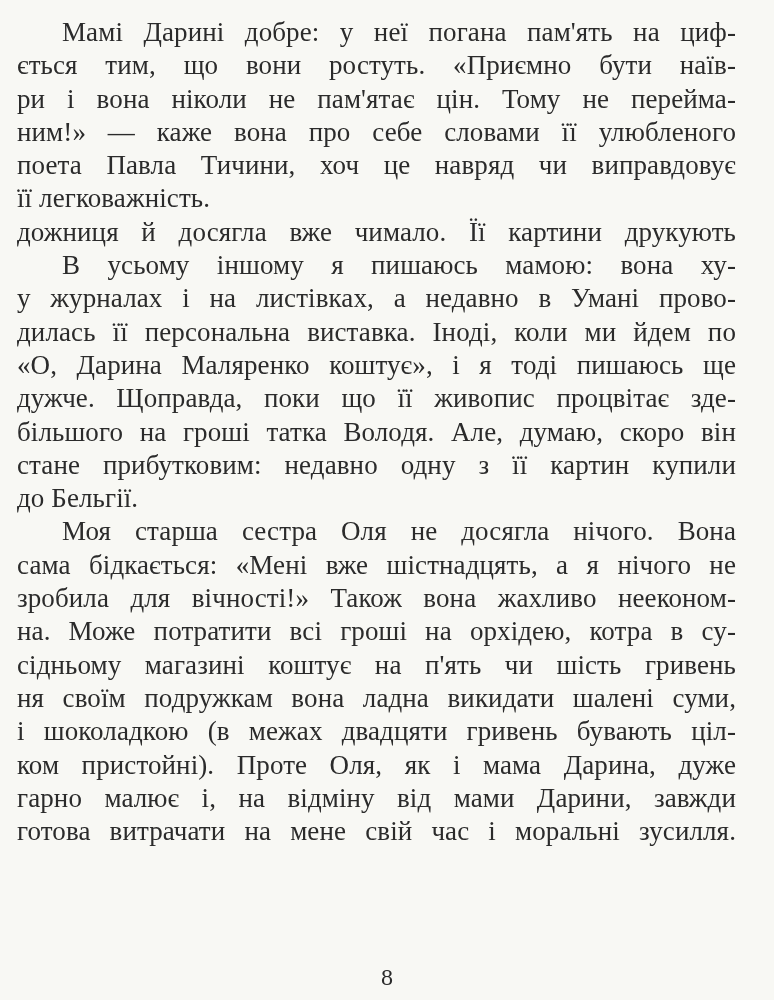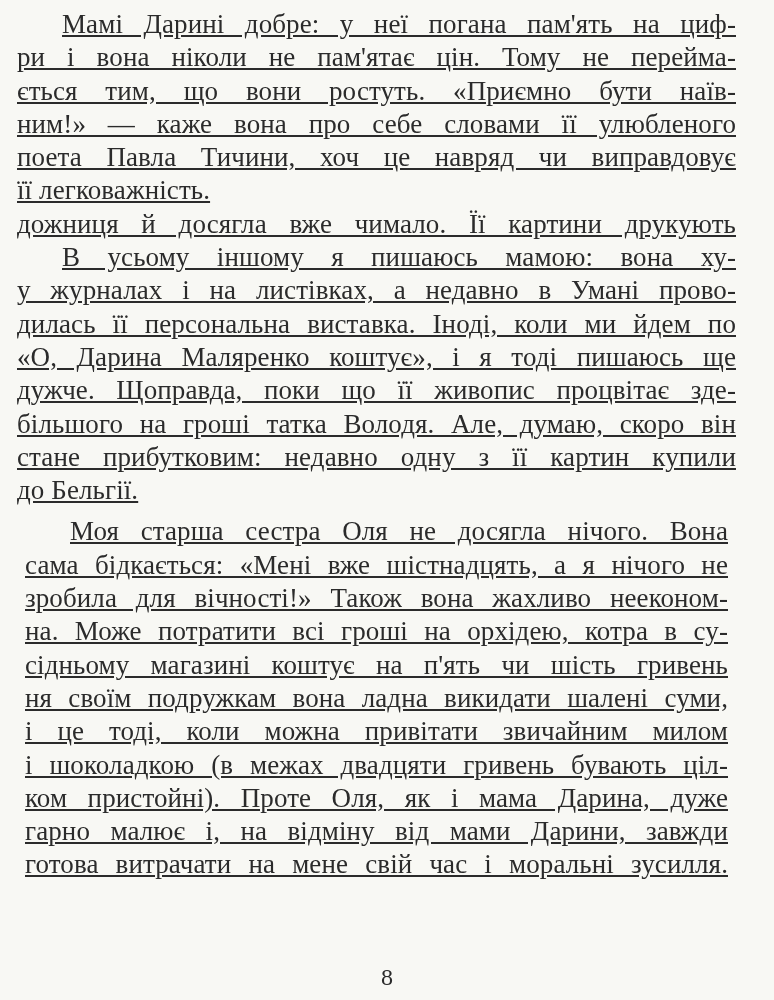--- a/index.html
+++ b/index.html
@@ -6,23 +6,22 @@
   body {
     width: 774px; height: 1000px;
     background: #f8f8f4;
     overflow: hidden;
     position: relative;
     font-family: "Liberation Serif", "DejaVu Serif", serif;
     color: #2b2b2b;
   }
   .page-text {
     position: absolute;
-    left: 17px; top: 8px;
+    left: 17px; top: 16px;
     width: 719px;
-    text-decoration: underline;
   }
   .line {
     display: block;
     height: 33.3px;
     line-height: 33.3px;
     font-size: 27px;
     white-space: nowrap;
     text-align: justify;
     text-align-last: justify;
     letter-spacing: 0.1px;
@@ -37,45 +36,44 @@
     font-size: 24px;
     line-height: 30px;
   }
 </style>
 </head>
 <body>
 
 <div class="page-text">
   <p style="margin:0">
     <span class="line indent">Мамі Дарині добре: у неї погана пам'ять на циф-</span>
+    <span class="line">ється тим, що вони ростуть. «Приємно бути наїв-</span>
     <span class="line">ри і вона ніколи не пам'ятає цін. Тому не перейма-</span>
-    <span class="line">ється тим, що вони ростуть. «Приємно бути наїв-</span>
     <span class="line">ним!» — каже вона про себе словами її улюбленого</span>
     <span class="line">поета Павла Тичини, хоч це навряд чи виправдовує</span>
     <span class="line last">її легковажність.</span>
   </p>
   <p style="margin:0">
     <span class="line">дожниця й досягла вже чимало. Її картини друкують</span>
     <span class="line indent">В усьому іншому я пишаюсь мамою: вона ху-</span>
     <span class="line">у журналах і на листівках, а недавно в Умані прово-</span>
     <span class="line">дилась її персональна виставка. Іноді, коли ми йдем по</span>
     <span class="line">«О, Дарина Маляренко коштує», і я тоді пишаюсь ще</span>
     <span class="line">дужче. Щоправда, поки що її живопис процвітає зде-</span>
     <span class="line">більшого на гроші татка Володя. Але, думаю, скоро він</span>
     <span class="line">стане прибутковим: недавно одну з її картин купили</span>
     <span class="line last">до Бельгії.</span>
   </p>
-  <p style="margin:8px">
+  <p style="margin:0">
     <span class="line indent">Моя старша сестра Оля не досягла нічого. Вона</span>
     <span class="line">сама бідкається: «Мені вже шістнадцять, а я нічого не</span>
     <span class="line">зробила для вічності!» Також вона жахливо нееконом-</span>
     <span class="line">на. Може потратити всі гроші на орхідею, котра в су-</span>
     <span class="line">сідньому магазині коштує на п'ять чи шість гривень</span>
     <span class="line">ня своїм подружкам вона ладна викидати шалені суми,</span>
-    <span class="line">і це тоді, коли можна привітати звичайним милом</span>
     <span class="line">і шоколадкою (в межах двадцяти гривень бувають ціл-</span>
     <span class="line">ком пристойні). Проте Оля, як і мама Дарина, дуже</span>
     <span class="line">гарно малює і, на відміну від мами Дарини, завжди</span>
     <span class="line">готова витрачати на мене свій час і моральні зусилля.</span>
   </p>
 </div>
 
 <div class="page-number">8</div>
 
 </body></html>

